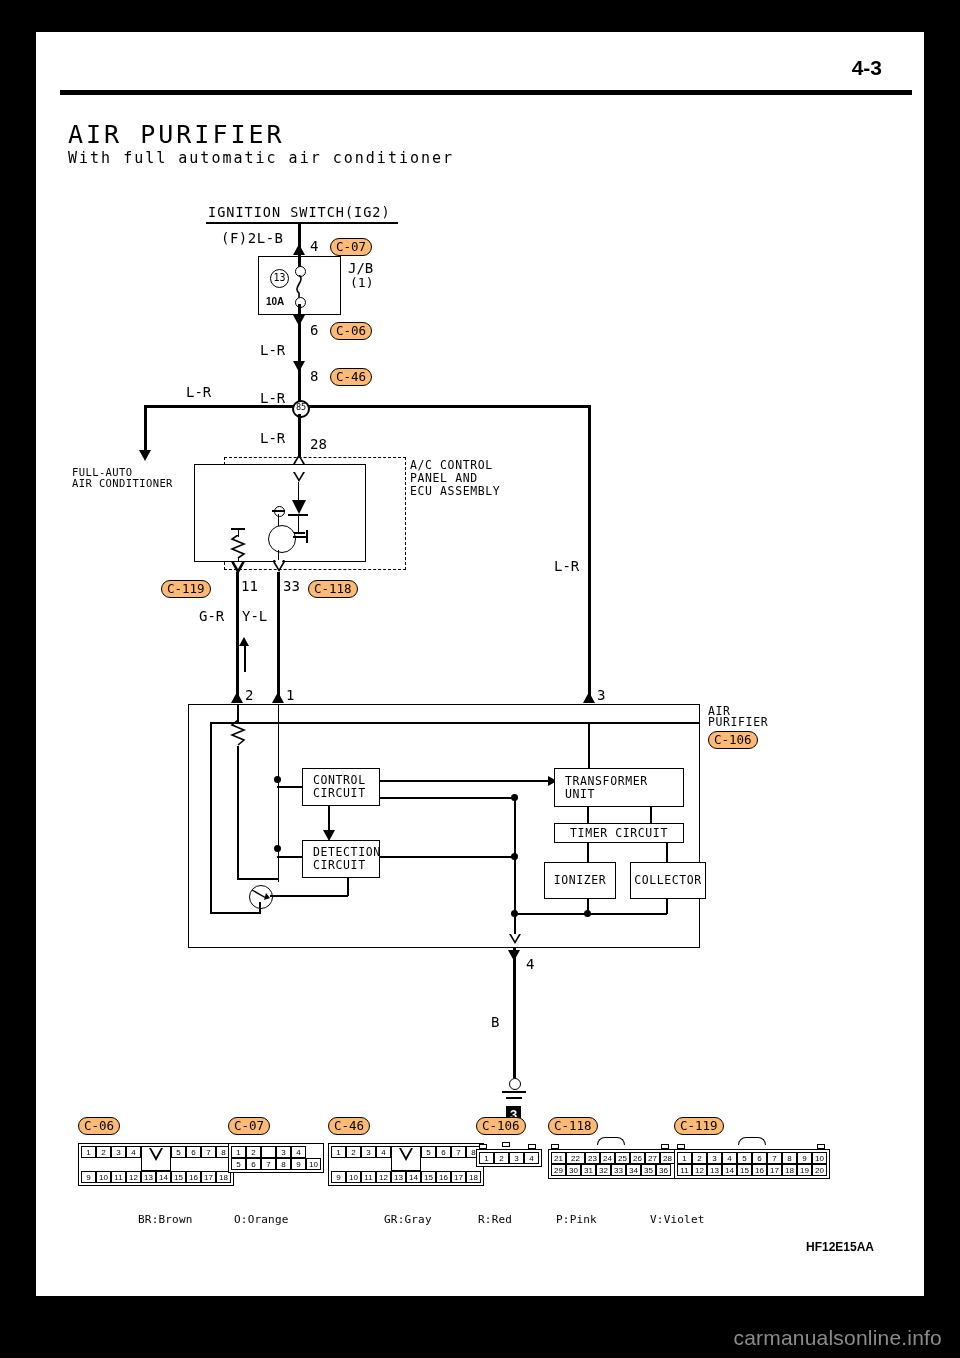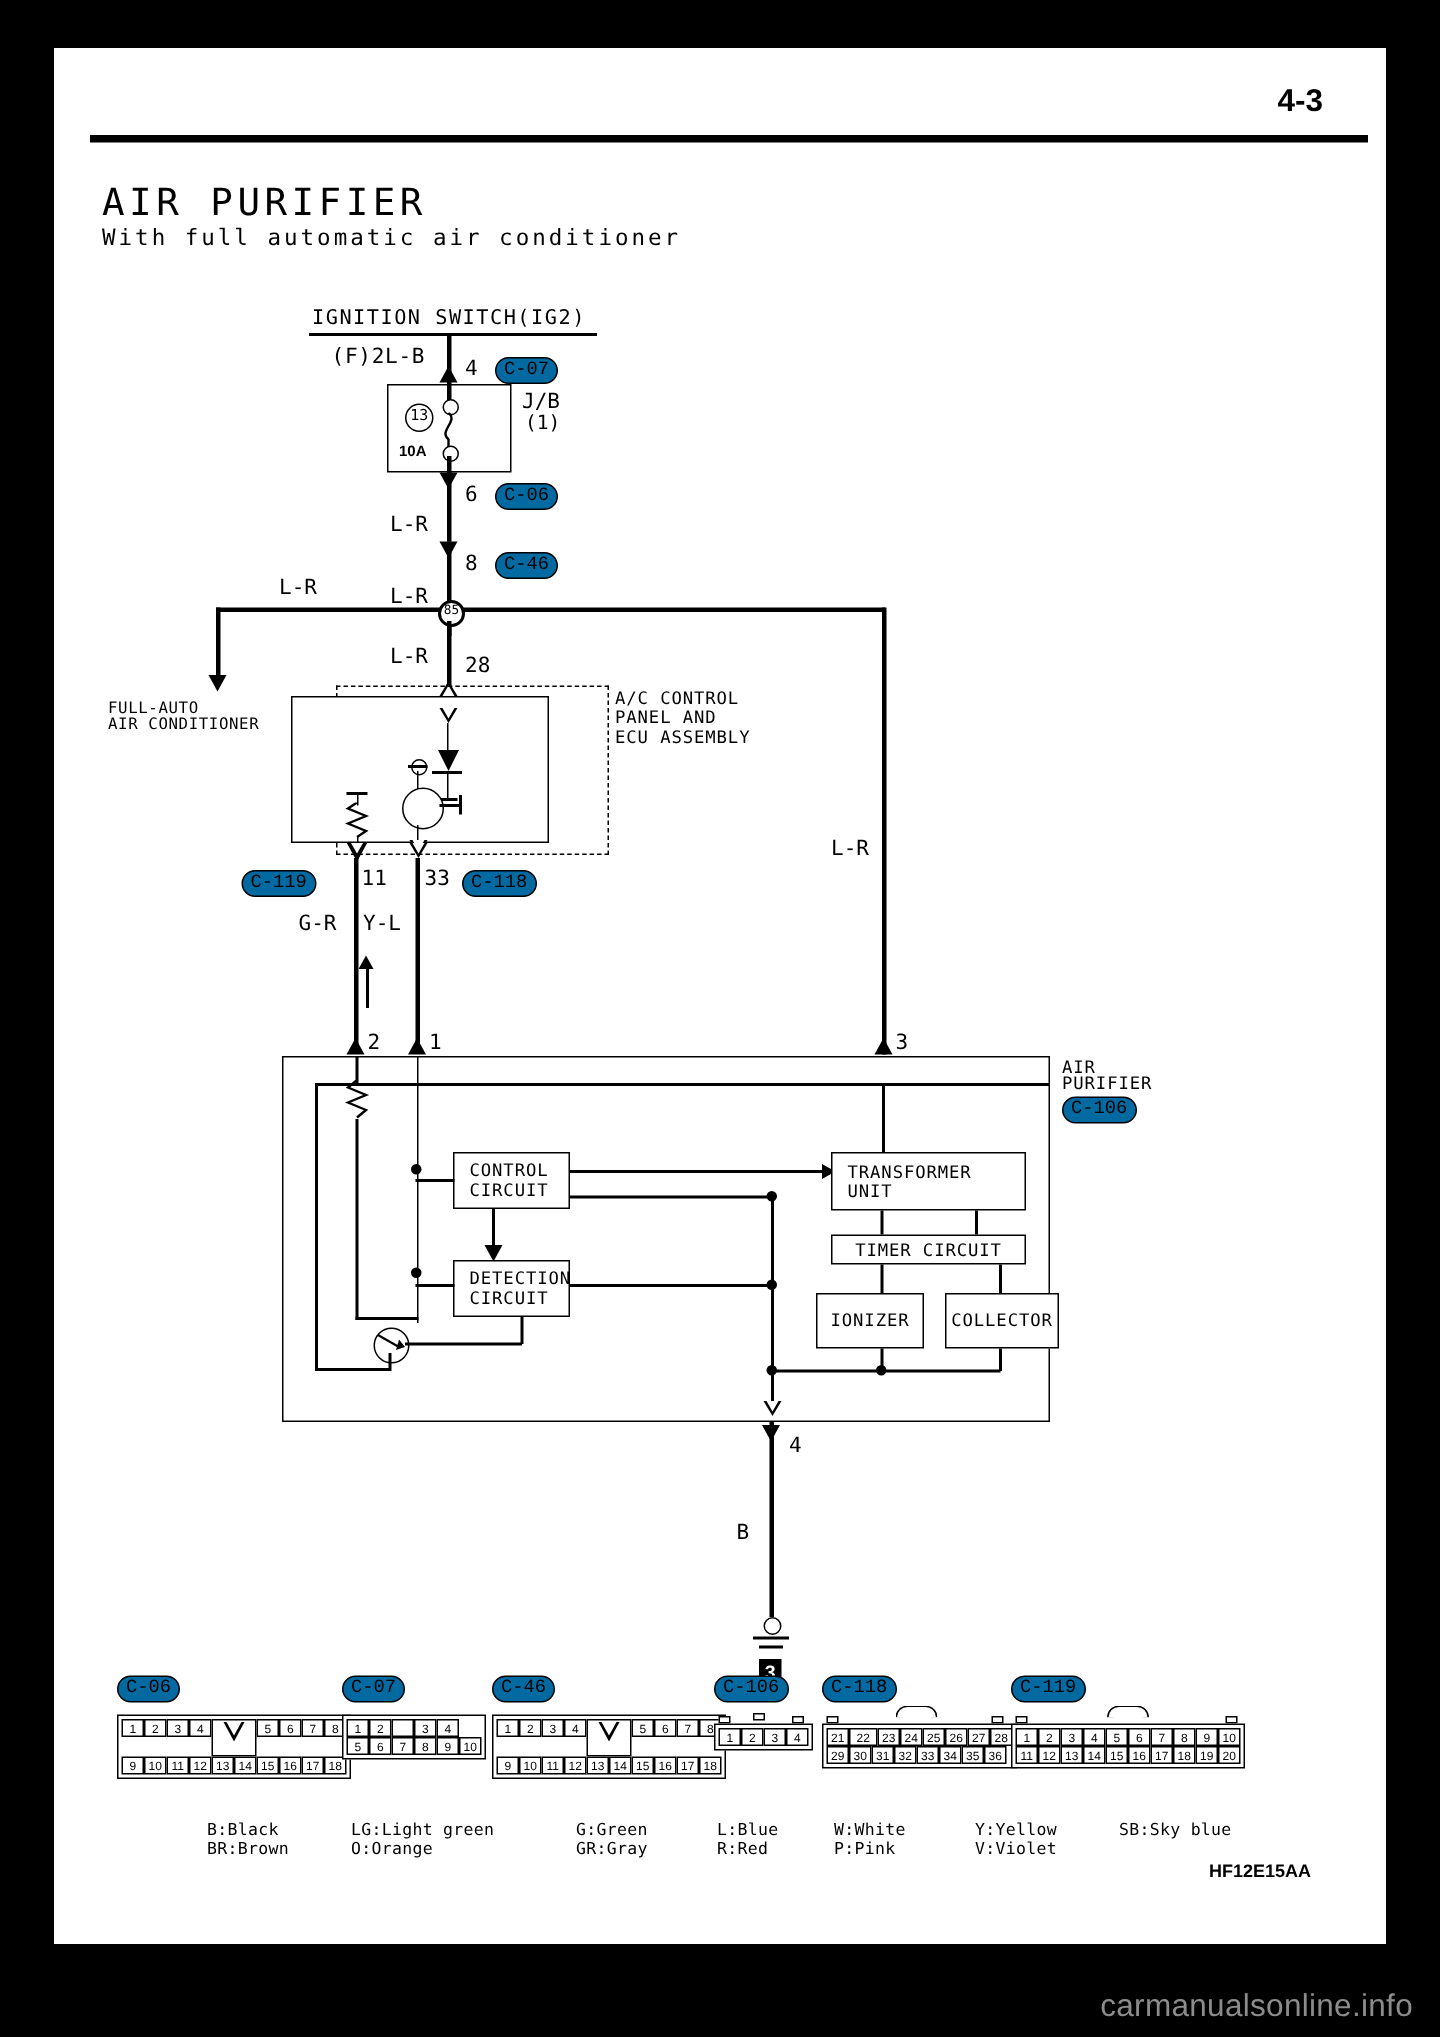--- a/index.html
+++ b/index.html
@@ -27,22 +27,22 @@
   .ht{position:absolute;background:#000;height:1.5px;}
   .box{position:absolute;border:1.5px solid #000;box-sizing:border-box;background:#fff;}
   .dbox{position:absolute;border:1.5px dashed #000;box-sizing:border-box;}
   .blk{position:absolute;border:1.5px solid #000;box-sizing:border-box;background:#fff;
        display:flex;align-items:center;color:#000;font-size:11.5px;letter-spacing:.6px;line-height:1.12;}
   .blk span{padding-left:5px;}
   .blk.ctr{justify-content:center;}
   .blk.ctr span{padding-left:0;}
 
   
-  .cid{position:absolute;border:1.5px solid #000;border-radius:9px;background:#0369a1;
-       padding:0 5px;font-size:12.5px;line-height:15px;height:16px;color:#000;white-space:nowrap;font-family:Liberation Mono, monospace;}
+  .cid{position:absolute;border:1.5px solid #000;border-radius:9px;background:#fdba74;
+       padding:0 5px;font-size:12.5px;line-height:15px;height:16px;color:#000;white-space:nowrap;}
 
   
   .ad{position:absolute;width:0;height:0;border-left:6px solid transparent;border-right:6px solid transparent;
       border-top:11px solid #000;}                      
   .au{position:absolute;width:0;height:0;border-left:6px solid transparent;border-right:6px solid transparent;
       border-bottom:11px solid #000;}                   
   .ar{position:absolute;width:0;height:0;border-top:5px solid transparent;border-bottom:5px solid transparent;
       border-left:9px solid #000;}                      
   
   .yd{position:absolute;width:0;height:0;border-left:6px solid transparent;border-right:6px solid transparent;
@@ -454,29 +454,20 @@
             <div class="cell" style="width: 15px;">17</div>
             <div class="cell" style="width: 15px;">18</div>
             <div class="cell" style="width: 15px;">19</div>
             <div class="cell" style="width: 15px;">20</div>
           </div>
         </div>
       </div>
 
     <div class="legend" style="left:102px;top:1182px;">
       <div class="lrow">
-        <div class="c0">B:Black</div>
-        <div class="c1">LG:Light green</div>
-        <div class="c2">G:Green</div>
-        <div class="c3">L:Blue</div>
-        <div class="c4">W:White</div>
-        <div class="c5">Y:Yellow</div>
-        <div>SB:Sky blue</div>
-      </div>
-      <div class="lrow">
         <div class="c0">BR:Brown</div>
         <div class="c1">O:Orange</div>
         <div class="c2">GR:Gray</div>
         <div class="c3">R:Red</div>
         <div class="c4">P:Pink</div>
         <div class="c5">V:Violet</div>
       </div>
     </div>
 
     <div class="docid" style="left:770px;top:1208px;">HF12E15AA</div>

